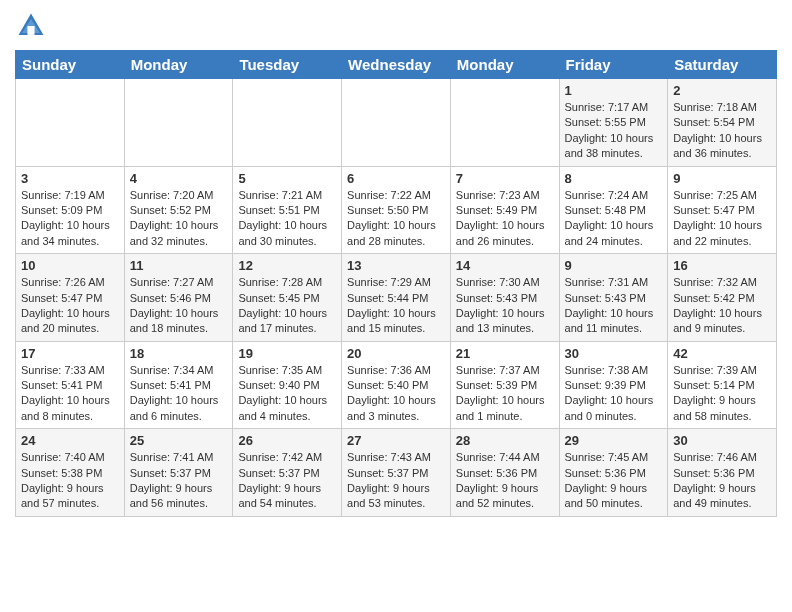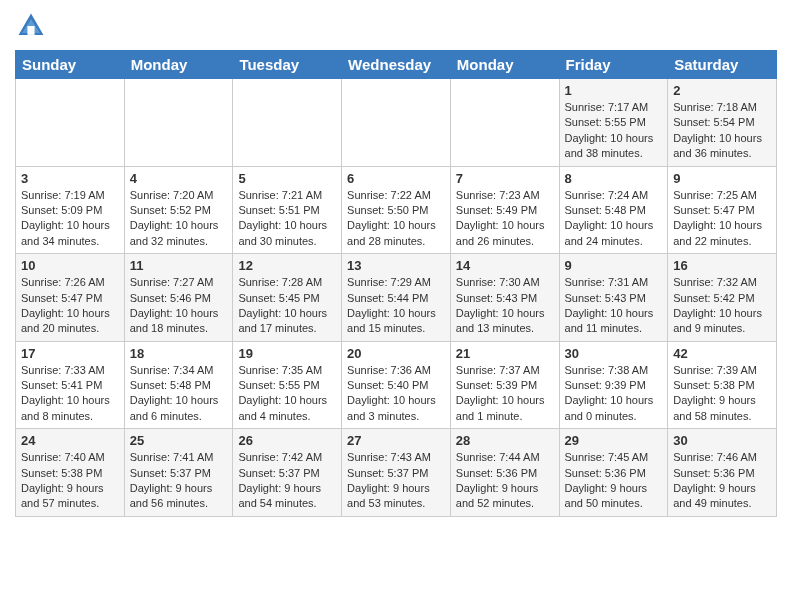--- a/index.html
+++ b/index.html
@@ -237,27 +237,27 @@
         <tr>
           <td>
             <span class="day-number">17</span>
             <div class="day-info">Sunrise: 7:33 AM
 Sunset: 5:41 PM
 Daylight: 10 hours and 8 minutes.</div>
           </td>
           <td>
             <span class="day-number">18</span>
             <div class="day-info">Sunrise: 7:34 AM
-Sunset: 5:48 PM
+Sunset: 5:41 PM
 Daylight: 10 hours and 6 minutes.</div>
           </td>
           <td>
             <span class="day-number">19</span>
             <div class="day-info">Sunrise: 7:35 AM
-Sunset: 5:55 PM
+Sunset: 9:40 PM
 Daylight: 10 hours and 4 minutes.</div>
           </td>
           <td>
             <span class="day-number">20</span>
             <div class="day-info">Sunrise: 7:36 AM
 Sunset: 5:40 PM
 Daylight: 10 hours and 3 minutes.</div>
           </td>
           <td>
             <span class="day-number">21</span>
@@ -267,21 +267,21 @@
           </td>
           <td>
             <span class="day-number">30</span>
             <div class="day-info">Sunrise: 7:38 AM
 Sunset: 9:39 PM
 Daylight: 10 hours and 0 minutes.</div>
           </td>
           <td>
             <span class="day-number">42</span>
             <div class="day-info">Sunrise: 7:39 AM
-Sunset: 5:38 PM
+Sunset: 5:14 PM
 Daylight: 9 hours and 58 minutes.</div>
           </td>
         </tr>
         <tr>
           <td>
             <span class="day-number">24</span>
             <div class="day-info">Sunrise: 7:40 AM
 Sunset: 5:38 PM
 Daylight: 9 hours and 57 minutes.</div>
           </td>

